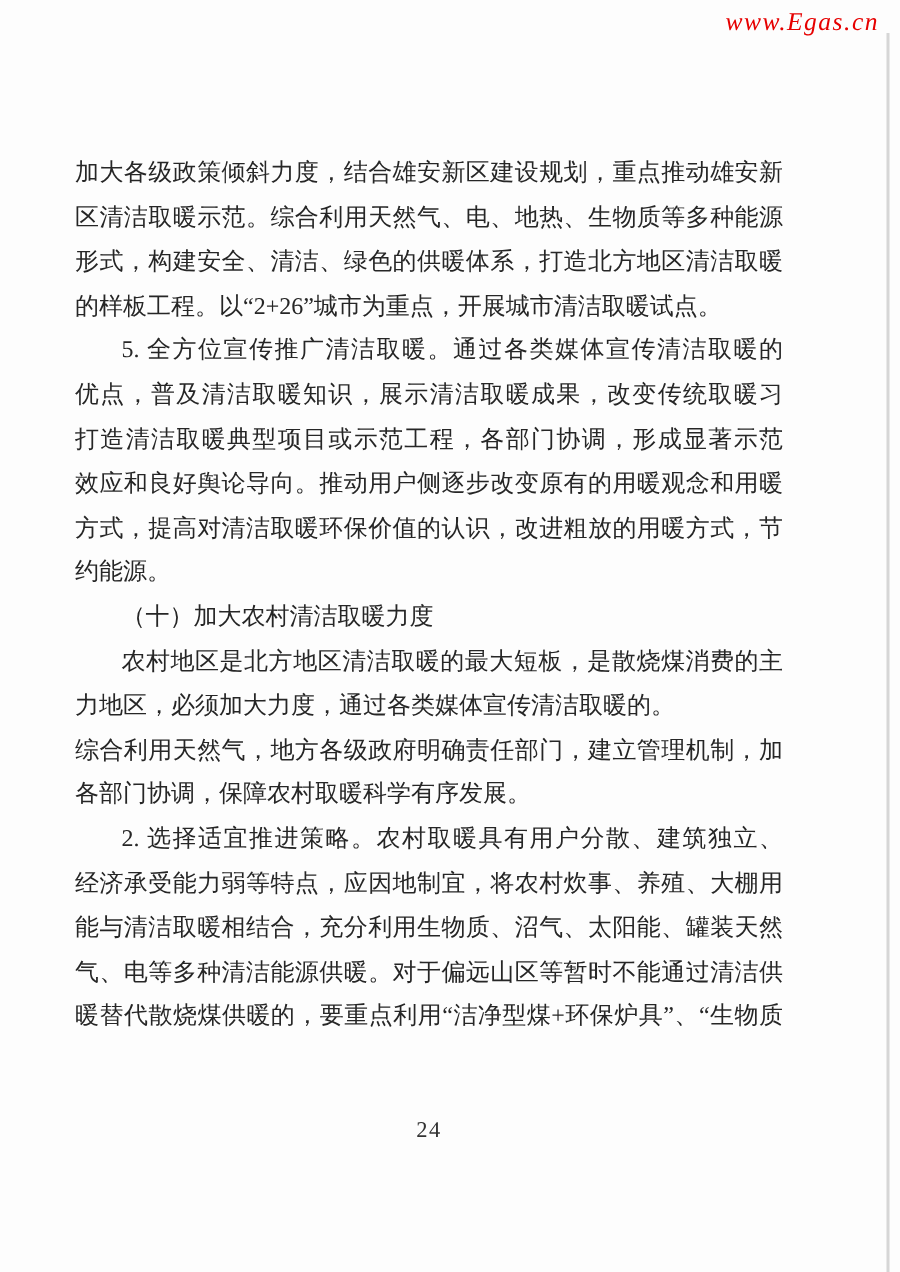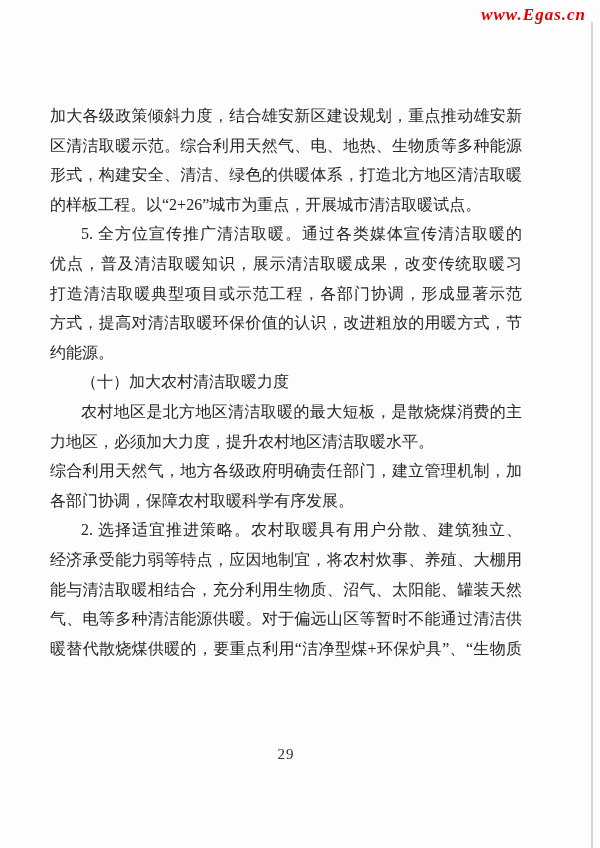--- a/index.html
+++ b/index.html
@@ -9,21 +9,21 @@
     height: 848px;
     background: #fdfdfd;
     font-family: "Liberation Serif", "DejaVu Serif", serif;
     overflow: hidden;
   }
   .watermark {
     position: absolute;
     top: 5px;
     right: 14px;
     font-style: italic;
-    font-weight: bold;
+    font-weight: normal;
     font-size: 17px;
     letter-spacing: 1px;
     color: #e60000;
   }
   .edge-line {
     position: absolute;
     left: 591px;
     top: 22px;
     width: 2px;
     height: 826px;
@@ -67,27 +67,28 @@
   <div class="watermark" style="color: rgb(230, 0, 0);">www.Egas.cn</div>
   <div class="edge-line"></div>
   <div class="text-block">
       <div class="line fill">加大各级政策倾斜力度，结合雄安新区建设规划，重点推动雄安新</div>
       <div class="line fill">区清洁取暖示范。综合利用天然气、电、地热、生物质等多种能源</div>
       <div class="line fill">形式，构建安全、清洁、绿色的供暖体系，打造北方地区清洁取暖</div>
       <div class="line">的样板工程。以“2+26”城市为重点，开展城市清洁取暖试点。</div>
       <div class="line indent fill">5. 全方位宣传推广清洁取暖。通过各类媒体宣传清洁取暖的</div>
       <div class="line fill">优点，普及清洁取暖知识，展示清洁取暖成果，改变传统取暖习惯。</div>
       <div class="line fill">打造清洁取暖典型项目或示范工程，各部门协调，形成显著示范</div>
+      <div class="line fill">效应和良好舆论导向。推动用户侧逐步改变原有的用暖观念和用暖</div>
       <div class="line fill">方式，提高对清洁取暖环保价值的认识，改进粗放的用暖方式，节</div>
       <div class="line">约能源。</div>
       <div class="line indent">（十）加大农村清洁取暖力度</div>
       <div class="line indent fill">农村地区是北方地区清洁取暖的最大短板，是散烧煤消费的主</div>
-      <div class="line">力地区，必须加大力度，提升农村地区清洁取暖水平。</div>
+      <div class="line">力地区，必须加大力度，通过各类媒体宣传清洁取暖的。</div>
       <div class="line fill">综合利用天然气，地方各级政府明确责任部门，建立管理机制，加强</div>
       <div class="line">各部门协调，保障农村取暖科学有序发展。</div>
       <div class="line indent fill">2. 选择适宜推进策略。农村取暖具有用户分散、建筑独立、</div>
       <div class="line fill">经济承受能力弱等特点，应因地制宜，将农村炊事、养殖、大棚用</div>
       <div class="line fill">能与清洁取暖相结合，充分利用生物质、沼气、太阳能、罐装天然</div>
       <div class="line fill">气、电等多种清洁能源供暖。对于偏远山区等暂时不能通过清洁供</div>
       <div class="line fill">暖替代散烧煤供暖的，要重点利用“洁净型煤+环保炉具”、“生物质</div>
     </div>
-  <div class="page-number">29</div>
+  <div class="page-number">24</div>
 </div>
 
 </body></html>

